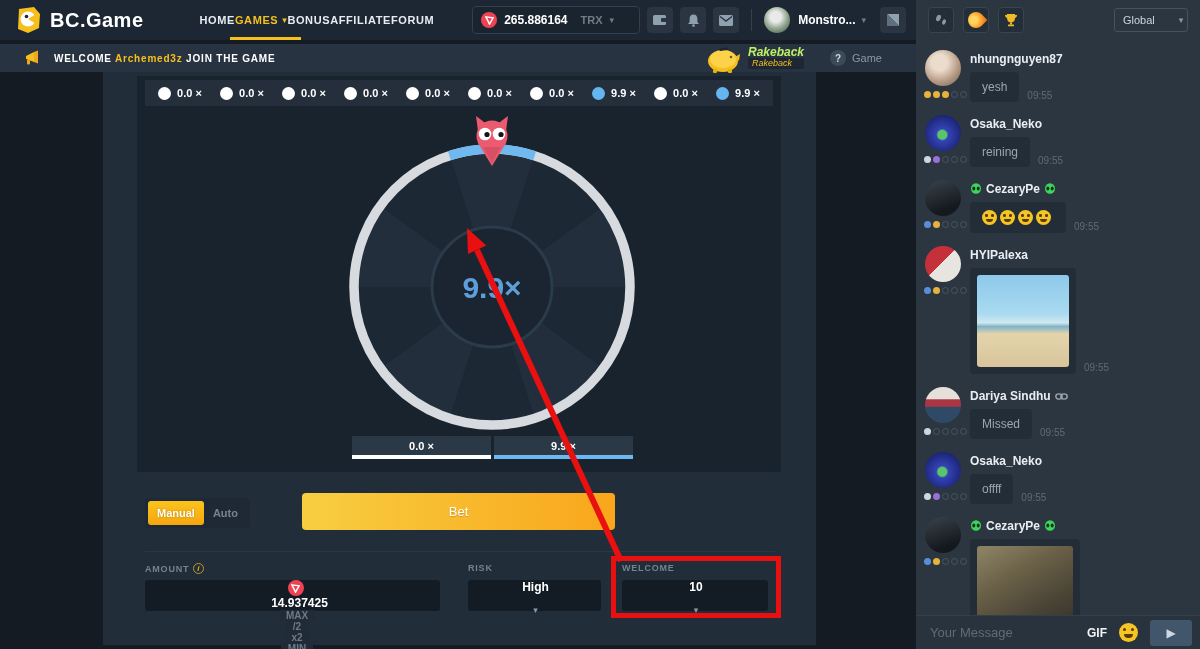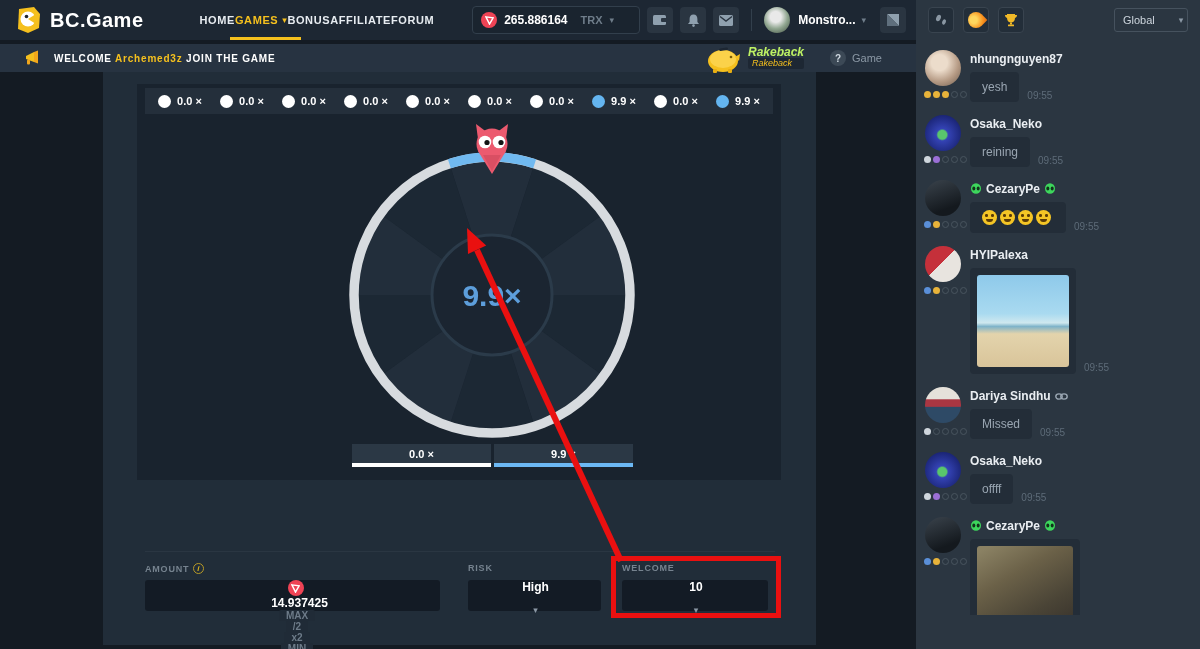--- a/index.html
+++ b/index.html
@@ -99,21 +99,21 @@
   .rb-texts { display:flex; flex-direction:column; line-height:11px; }
   .rb-title { color:#bef264; font-size:12px; font-weight:bold; font-style:italic; }
   .rb-sub { color:#f5c01e; font-size:9px; font-style:italic; background:#1d2733; padding:0 4px; border-radius:2px; }
   .help { display:flex; align-items:center; gap:6px; margin-left:26px; cursor:pointer; }
   .help-circle { width:16px; height:16px; border-radius:50%; background:#3c4956; color:#cfd8e0;
     font-size:10px; font-weight:bold; display:flex; align-items:center; justify-content:center; }
   .help-label { color:#8b98a5; font-size:11px; }
 
   
   .container { position:absolute; left:103px; top:72px; width:713px; height:573px; background:#212d39; }
-  .panel { position:absolute; left:34px; top:12px; width:644px; height:396px; background:#19232e; }
+  .panel { position:absolute; left:34px; top:4px; width:644px; height:396px; background:#19232e; }
   .history { position:absolute; left:8px; top:4px; right:8px; height:26px; background:#242f3b;
     display:flex; align-items:center; justify-content:space-around; padding:0 4px; }
   .chip { display:flex; align-items:center; gap:6px; cursor:pointer; }
   .chip-dot { width:13px; height:13px; border-radius:50%; background:#fff; }
   .chip-dot.win { background:#64b5f0; }
   .chip-label { color:#fff; font-size:11px; font-weight:bold; }
 
   .wheel-svg { position:absolute; left:195px; top:38px; width:320px; height:330px; }
 
   .result-bar { position:absolute; top:360px; width:139px; height:23px; background:#2b3845;
@@ -329,20 +329,25 @@
     </svg>
 
     <div class="result-bar rb-0">
         <span>0.0 ×</span>
       </div>
     <div class="result-bar rb-1">
         <span>9.9 ×</span>
       </div>
   </div>
 
+  <div class="mode-toggle">
+    <div class="mode-btn on">Manual</div>
+    <div class="mode-btn off">Auto</div>
+  </div>
+  <div class="bet-btn">Bet</div>
   <div class="divider"></div>
 
   <div class="field-label" style="left:42px;">
     <span>AMOUNT</span>
     <span class="info-icon">i</span>
   </div>
   <div class="field-label" style="left:365px;">RISK</div>
   <div class="field-label" style="left:519px;">WELCOME</div>
 
   <div class="field amount-field">
@@ -572,19 +577,25 @@
           <span class="bubble img-bubble">
               <span class="chat-img img-cat" style="display:block;"></span>
             </span>
 
         </div>
       </div>
     </div>
 
   </div>
 
+  <div class="chat-input">
+    <span class="msg-placeholder">Your Message</span>
+    <span class="gif-label">GIF</span>
+    <span class="emoji-btn"><span class="mini-emoji"></span></span>
+    <span class="send-btn">▶</span>
+  </div>
 </div>
 
 <div class="anno-box"></div>
 <svg class="anno-arrow" viewBox="0 0 1200 649">
   <line x1="621" y1="561" x2="477" y2="250" stroke="#ea1010" stroke-width="6"></line>
   <polygon points="467,228 486.2,245.6 468,254" fill="#ea1010"></polygon>
 </svg>
 
 </body></html>

